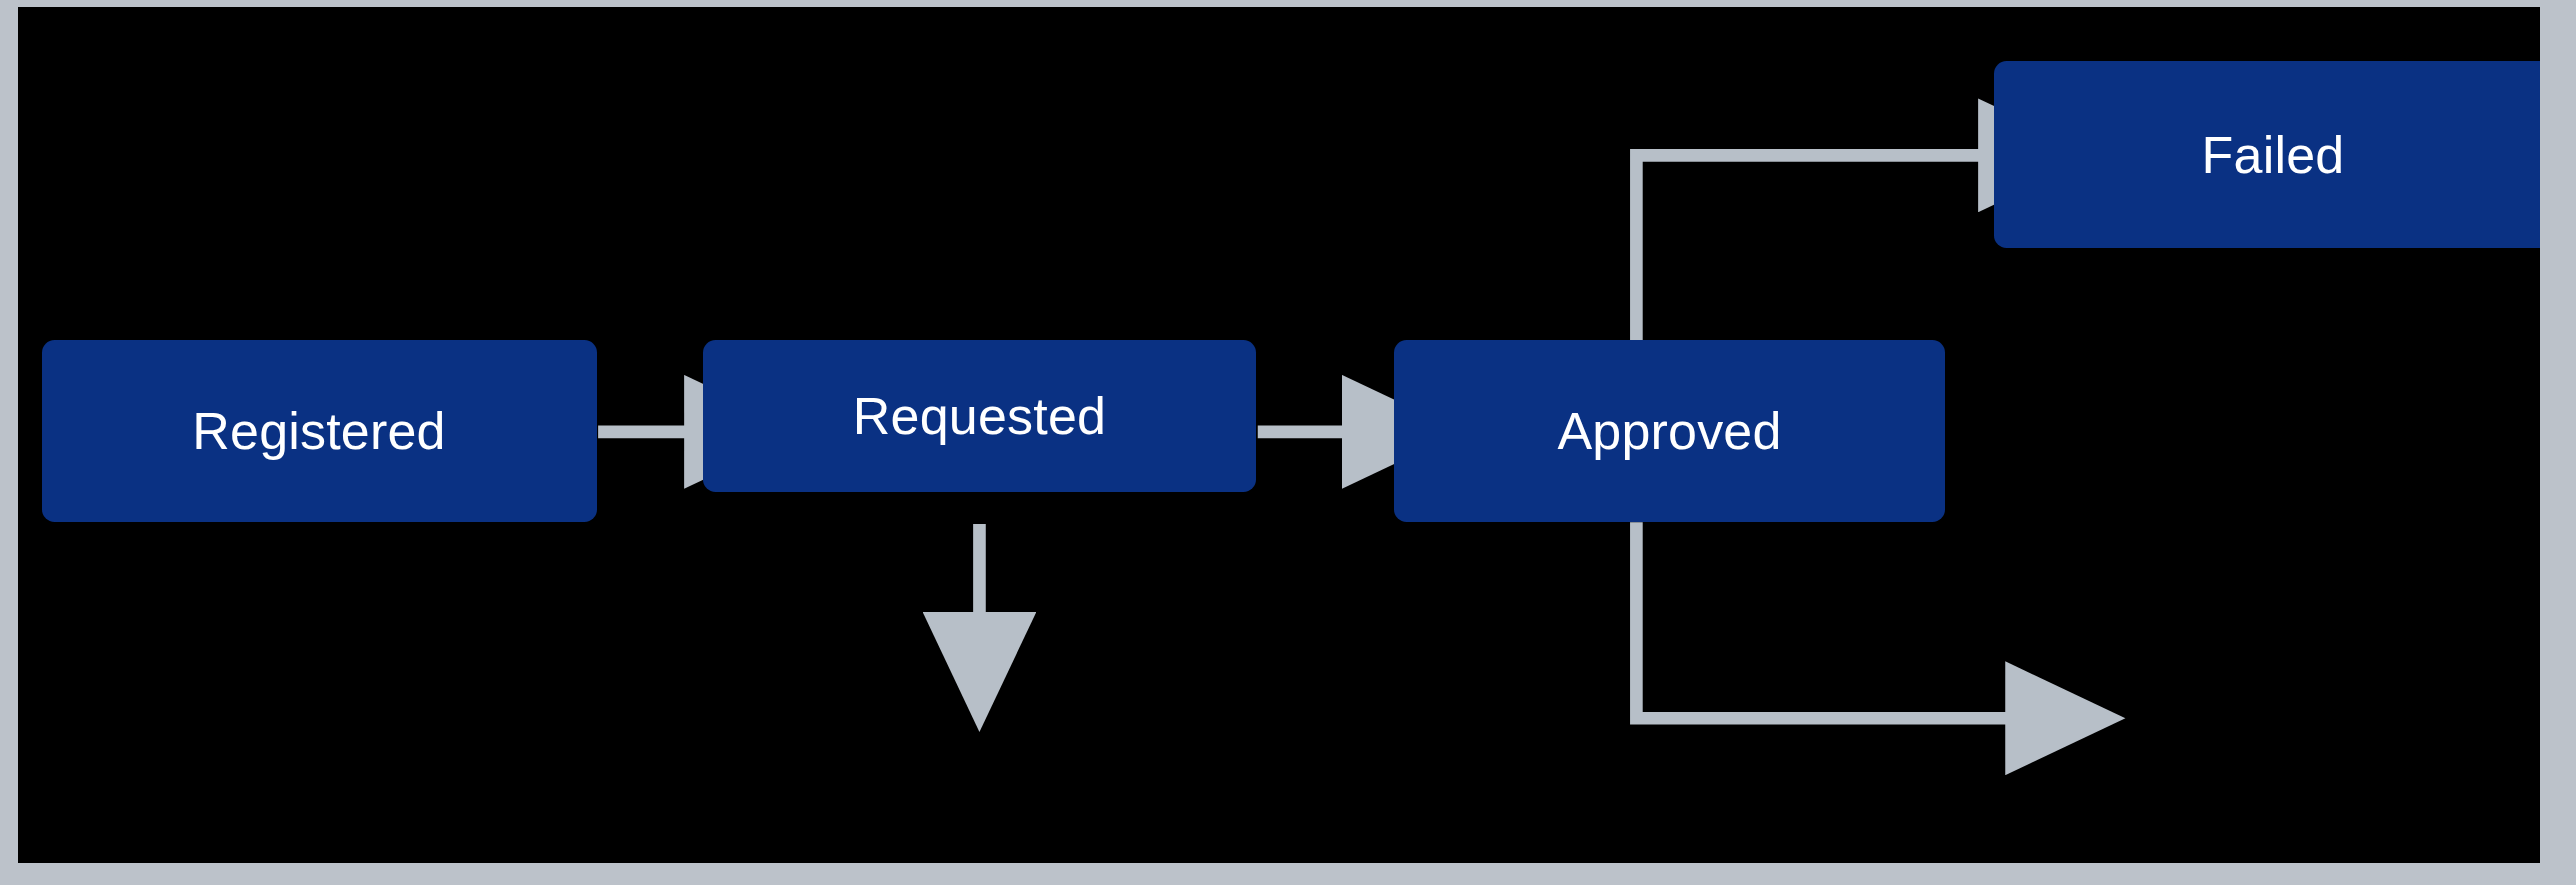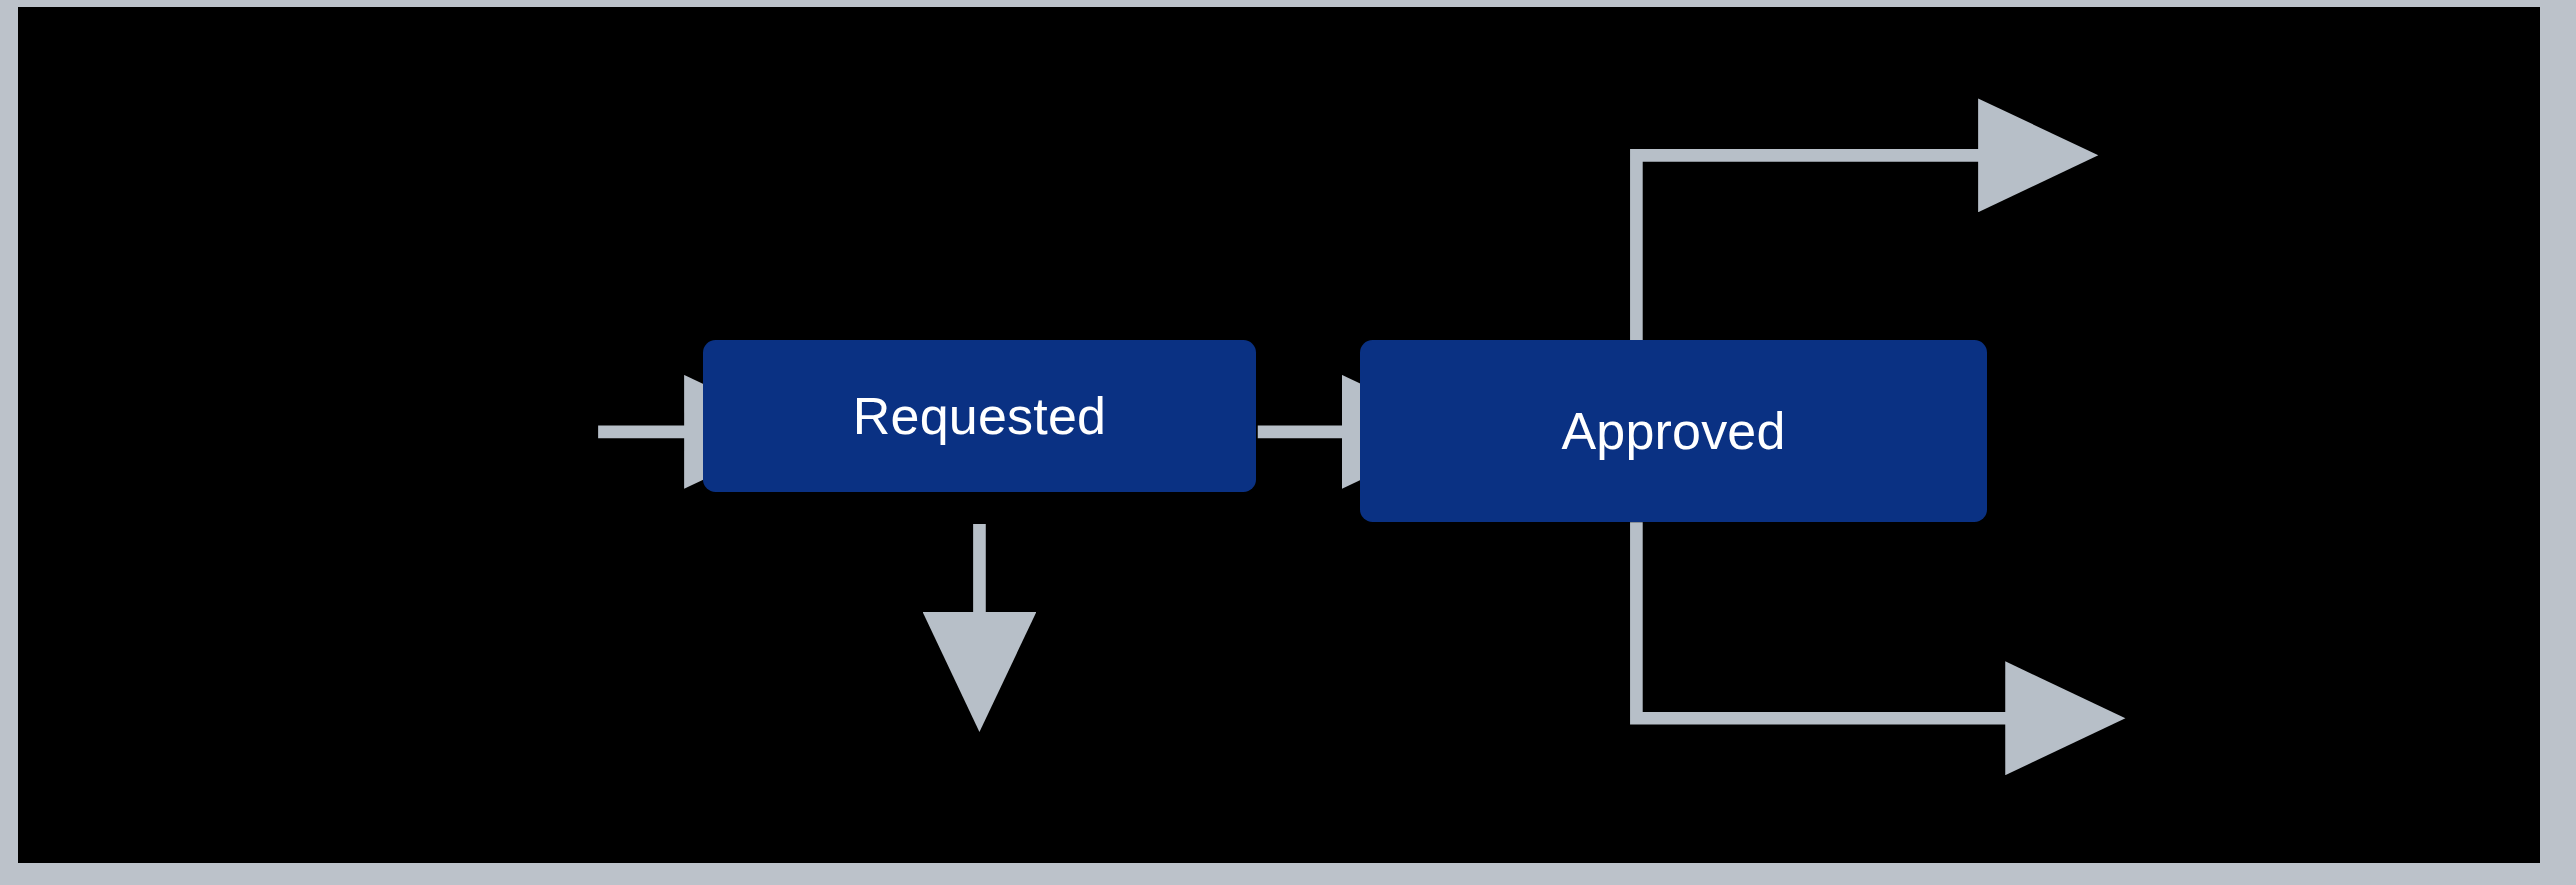--- a/index.html
+++ b/index.html
@@ -56,21 +56,21 @@
     font-weight: 400;
     letter-spacing: 0.2px;
     line-height: 1;
     white-space: nowrap;
     user-select: none;
   }
 
   
   #node-registered { left: 23.5px;   top: 333px; width: 555px; height: 182px; }
   #node-requested  { left: 685px;  top: 333px; width: 553px; height: 152px; }
-  #node-approved   { left: 1342px; top: 333px; width: 627px; height: 182px; }
+  #node-approved   { left: 1376px; top: 333px; width: 551px; height: 182px; }
   #node-rejected   { left: 685px;  top: 621px; width: 553px; height: 190px; }
   #node-failed     { left: 1976px; top: 54px;  width: 558px; height: 187px; }
   #node-completed  { left: 2003px; top: 621px; width: 534px; height: 190px; }
 
   .node-label {
     pointer-events: none;
   }
 </style>
 </head>
 <body>
@@ -92,27 +92,33 @@
 
       <line x1="1372" y1="470" x2="1468" y2="470" stroke="#b7bfc8" stroke-width="14" marker-end="url(#arrowhead)"></line>
 
       <line x1="1064" y1="572" x2="1064" y2="672" stroke="#b7bfc8" stroke-width="14" marker-end="url(#arrowhead-down)"></line>
 
       <path d="M1791,369 L1791,164 L2172,164" fill="none" stroke="#b7bfc8" stroke-width="14" stroke-linejoin="miter" marker-end="url(#arrowhead)"></path>
 
       <path d="M1791,570 L1791,787 L2202,787" fill="none" stroke="#b7bfc8" stroke-width="14" stroke-linejoin="miter" marker-end="url(#arrowhead)"></path>
     </svg>
 
+    <div class="node" id="node-registered">
+      <span class="node-label">Registered</span>
+    </div>
 
     <div class="node" id="node-requested">
       <span class="node-label">Requested</span>
     </div>
 
     <div class="node" id="node-approved">
       <span class="node-label">Approved</span>
     </div>
 
 
+    <div class="node" id="node-failed">
+      <span class="node-label">Failed</span>
+    </div>
 
 
   </div>
 </div>
 
 
 </body></html>

